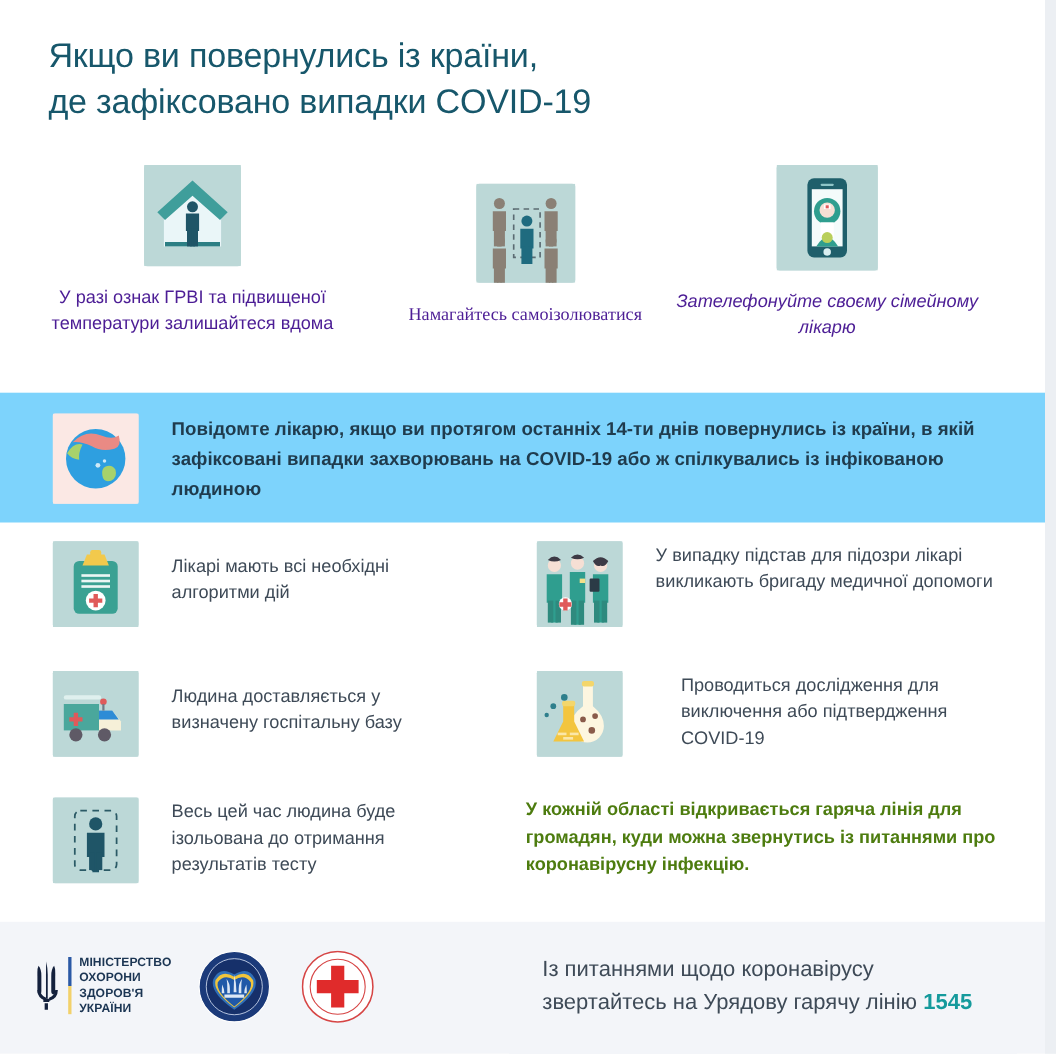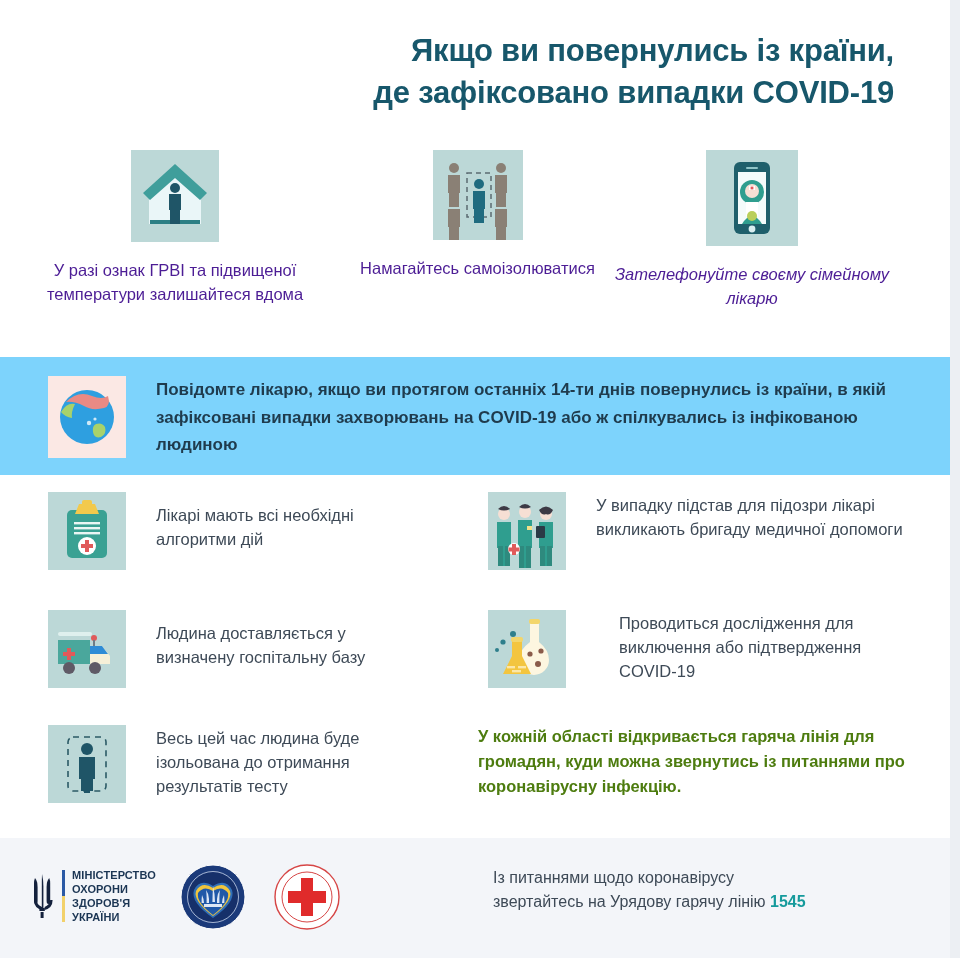--- a/index.html
+++ b/index.html
@@ -17,26 +17,25 @@
     background:#ffffff;
     overflow:hidden;
   }
 
   
   .title-block{
     position:absolute;left:44px;top:30px;width:850px;
   }
   .title-line{
     font-size:31px;
-    font-weight:bold;
+    font-weight:normal;
     color:#17576b;
     letter-spacing:-0.2px;
     line-height:1.34;
     white-space:nowrap;
-    text-align:right;
   }
 
   
   .top-row{
     position:absolute;left:0;top:150px;width:950px;height:190px;
   }
   .top-card{
     position:absolute;
     text-align:center;
   }
@@ -45,21 +44,21 @@
     background:#bcd8d7;
     border-radius:3px;
   }
   .top-card .caption{
     margin-top:17px;
     font-size:16.5px;
     color:#4c1d95;
     line-height:1.45;
   }
   #card-home{left:25px;top:0;width:300px;}
-  #card-iso{left:355px;top:0;width:245px;}
+  #card-iso{left:355px;top:17px;width:245px;font-family:Liberation Serif, serif;}
   #card-call{left:602px;top:0;width:300px;font-style:italic;}
   #card-home .icon-box{width:88px;height:92px;}
   #card-iso .icon-box{width:90px;height:90px;}
   #card-call .icon-box{width:92px;height:96px;}
 
   
   .banner{
     position:absolute;left:0;top:357px;width:950px;height:118px;
     background:#7dd3fc;
   }
@@ -118,21 +117,21 @@
     position:absolute;left:40px;top:2px;
     font-size:11px;font-weight:bold;color:#1b3553;
     line-height:1.28;letter-spacing:0.1px;
   }
   .seal{position:absolute;border-radius:50%;}
   #seal-presidential{left:148px;top:8px;width:66px;height:66px;}
   #seal-redcross{left:242px;top:8px;width:66px;height:66px;}
 
   .footer-text{
     position:absolute;left:493px;top:28px;width:430px;
-    font-size:16px;color:#3e4a57;line-height:1.5;
+    font-size:20px;color:#3e4a57;line-height:1.5;
   }
   .footer-text .hot-number{color:#159a9c;font-weight:bold;}
 </style>
 </head>
 <body>
 
 <div class="page">
 
   <div class="title-block">
     <div class="title-line">Якщо ви повернулись із країни,</div>

